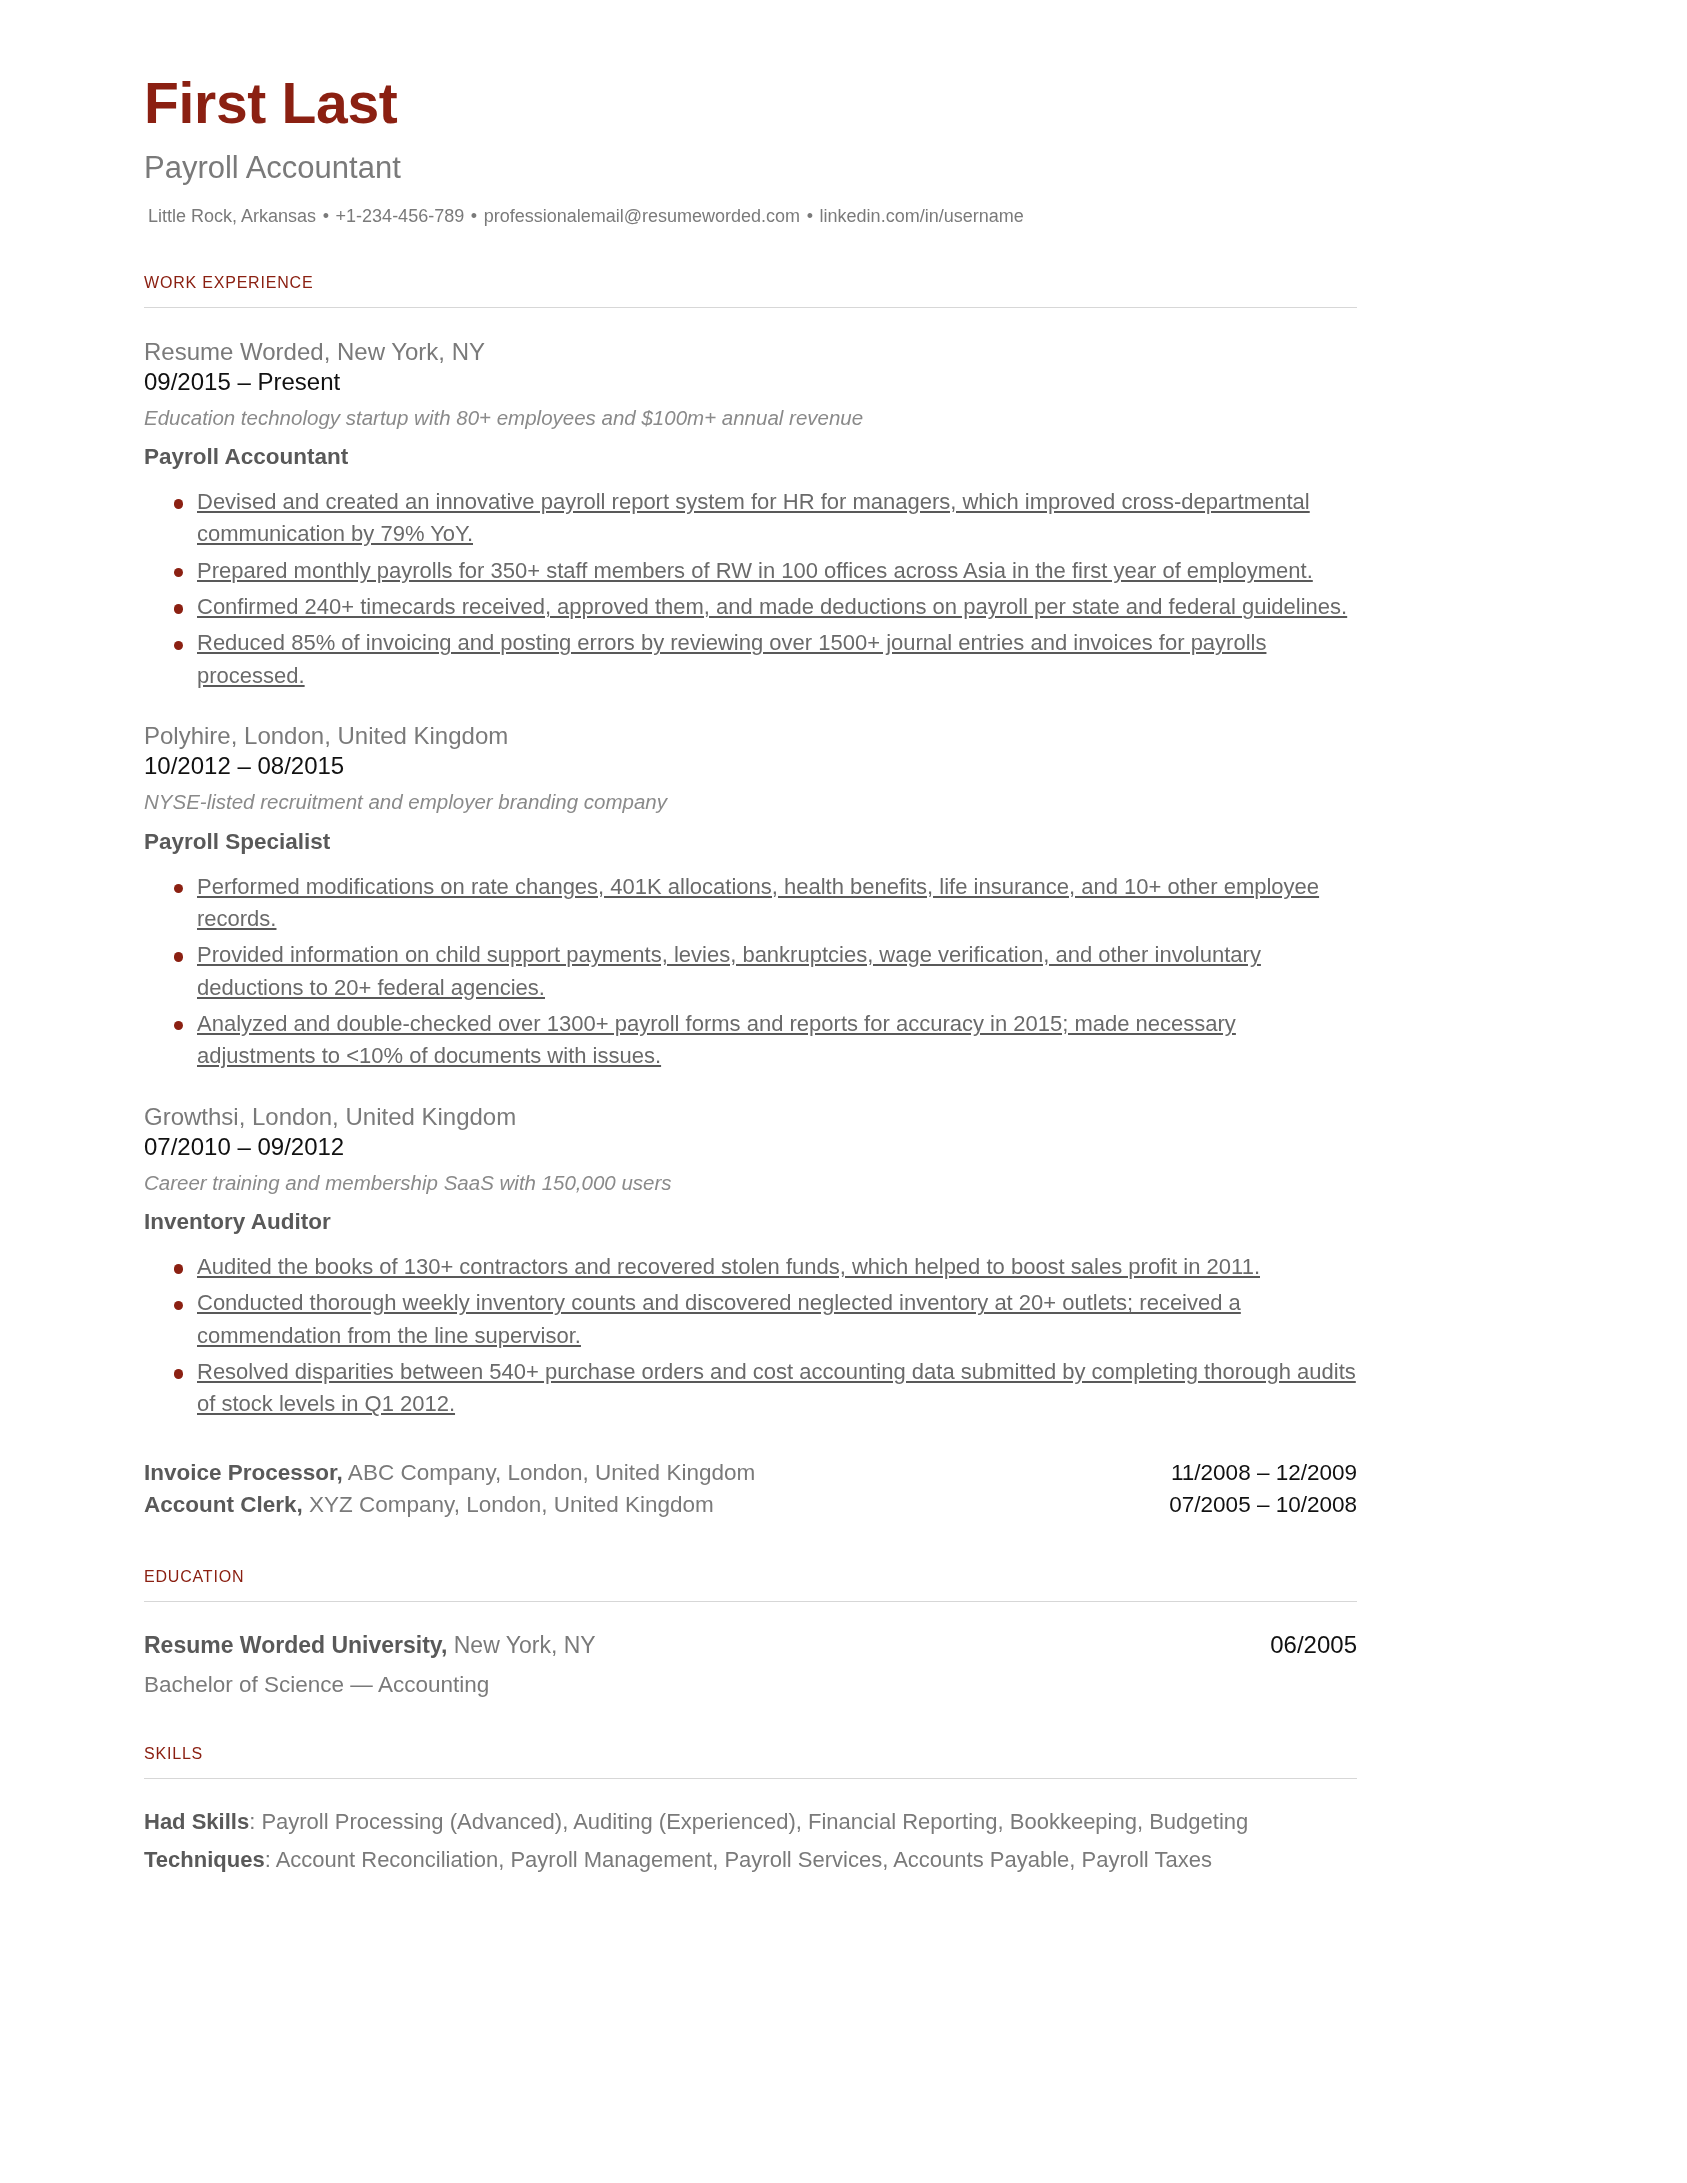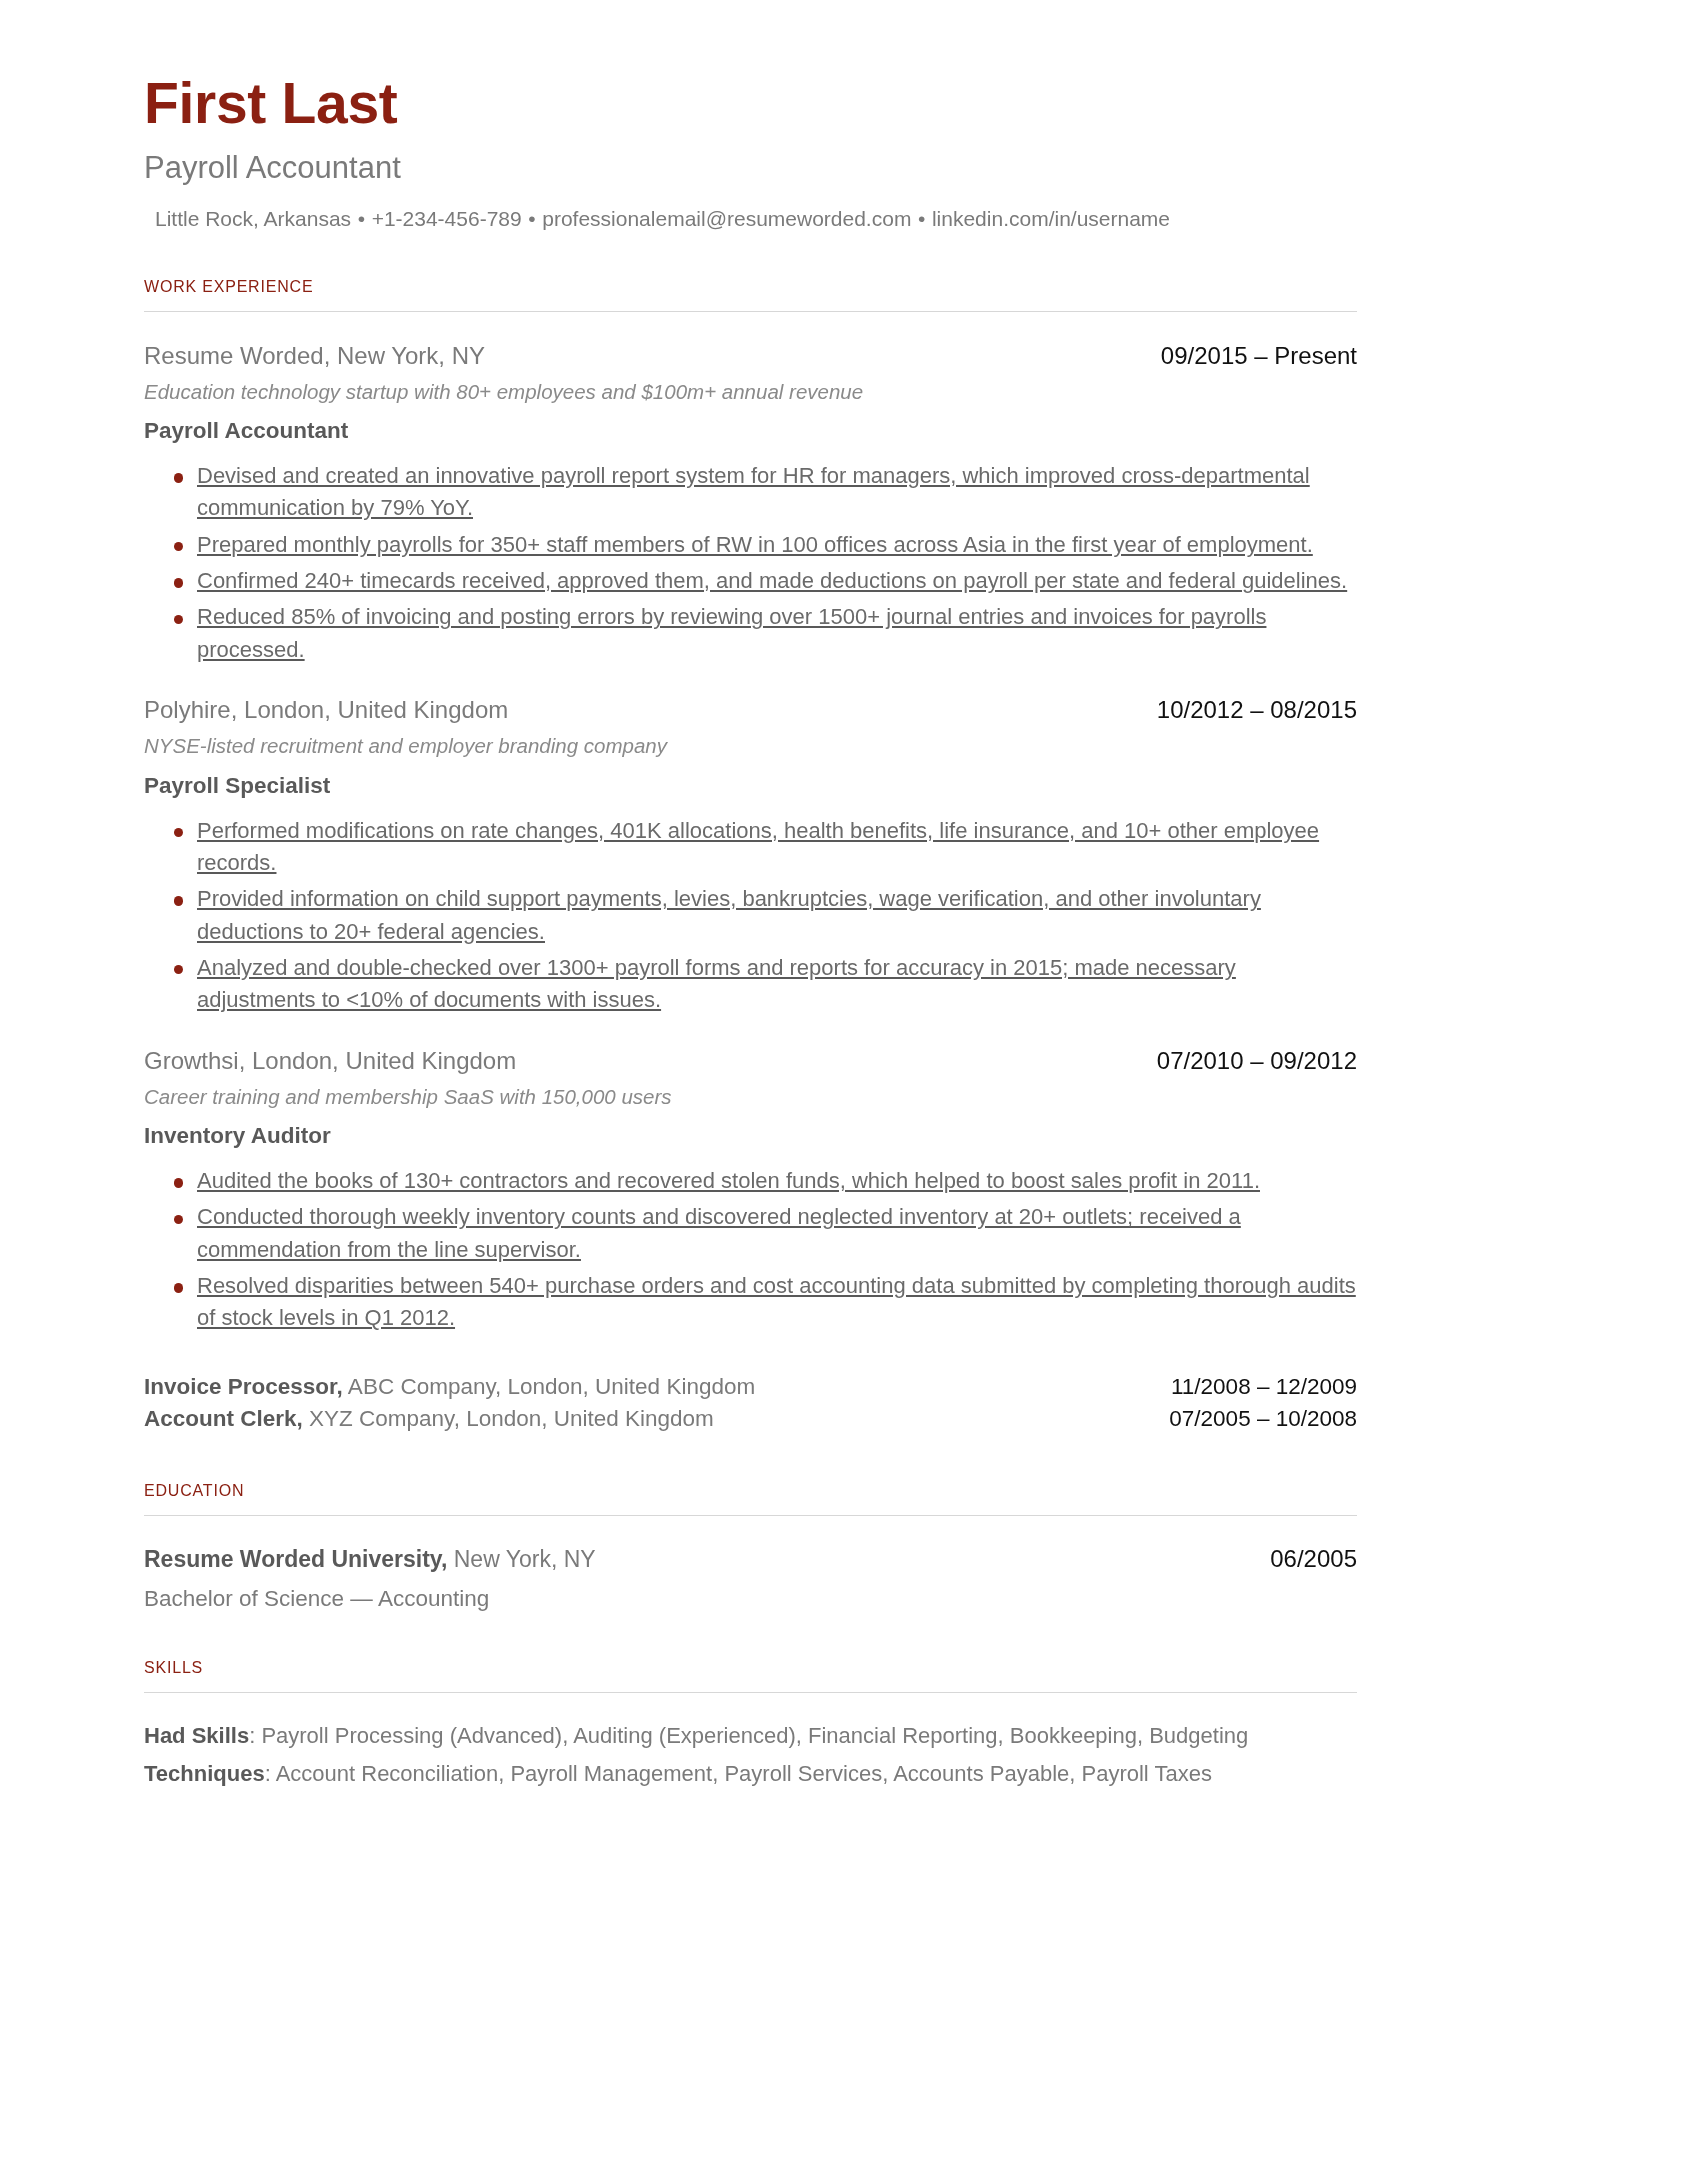--- a/index.html
+++ b/index.html
@@ -33,24 +33,24 @@
     margin: 0 0 17px 0;
   }
   .headline {
     font-size: 31px;
     font-weight: normal;
     color: #7a7a7a;
     line-height: 1.1;
     margin: 0 0 20px 0;
   }
   .contact {
-    font-size: 21px;
+    font-size: 18px;
     color: #7a7a7a;
     line-height: 1.3;
-    margin: 11px;
+    margin: 4px;
     white-space: nowrap;
   }
   .contact .sep { padding: 0 6.6px; }
 
   
   .section-title {
     font-size: 16px;
     letter-spacing: 0.8px;
     color: #8B2012;
     font-weight: normal;
@@ -62,20 +62,21 @@
     background: #d7d7d7;
     margin: 14.6px 0 0 0;
   }
 
   
   .entry { margin-top: 29px; }
   .entry-head {
     display: flex;
     justify-content: space-between;
     align-items: baseline;
+    flex-direction: column;
   }
   .company {
     font-size: 24px;
     color: #7a7a7a;
     line-height: 1.25;
   }
   .dates {
     font-size: 24px;
     color: #111111;
     white-space: nowrap;

